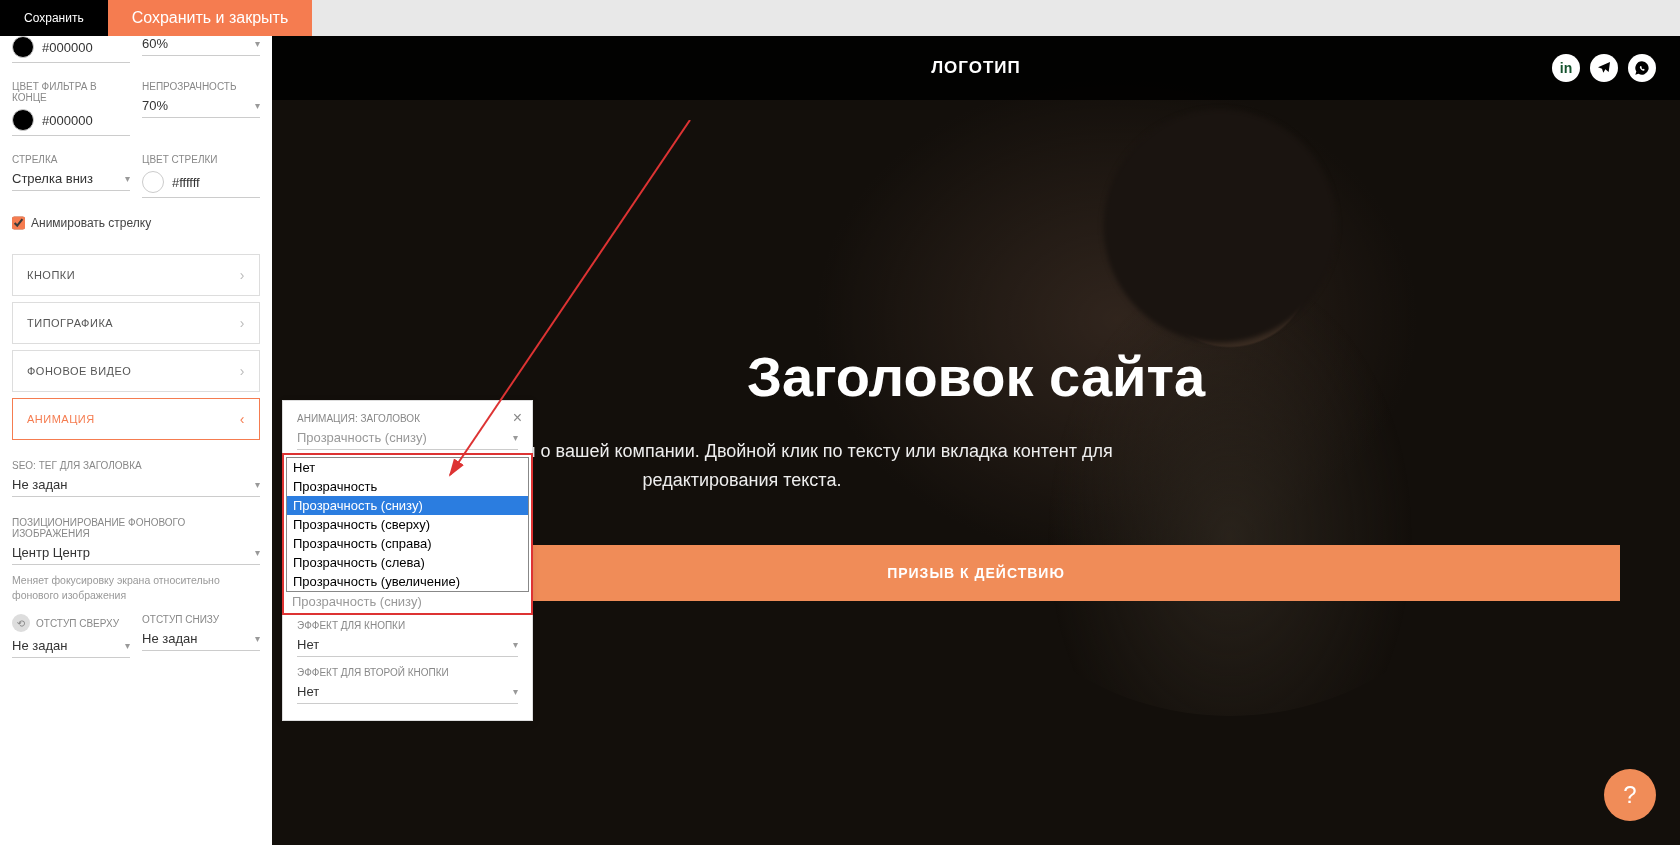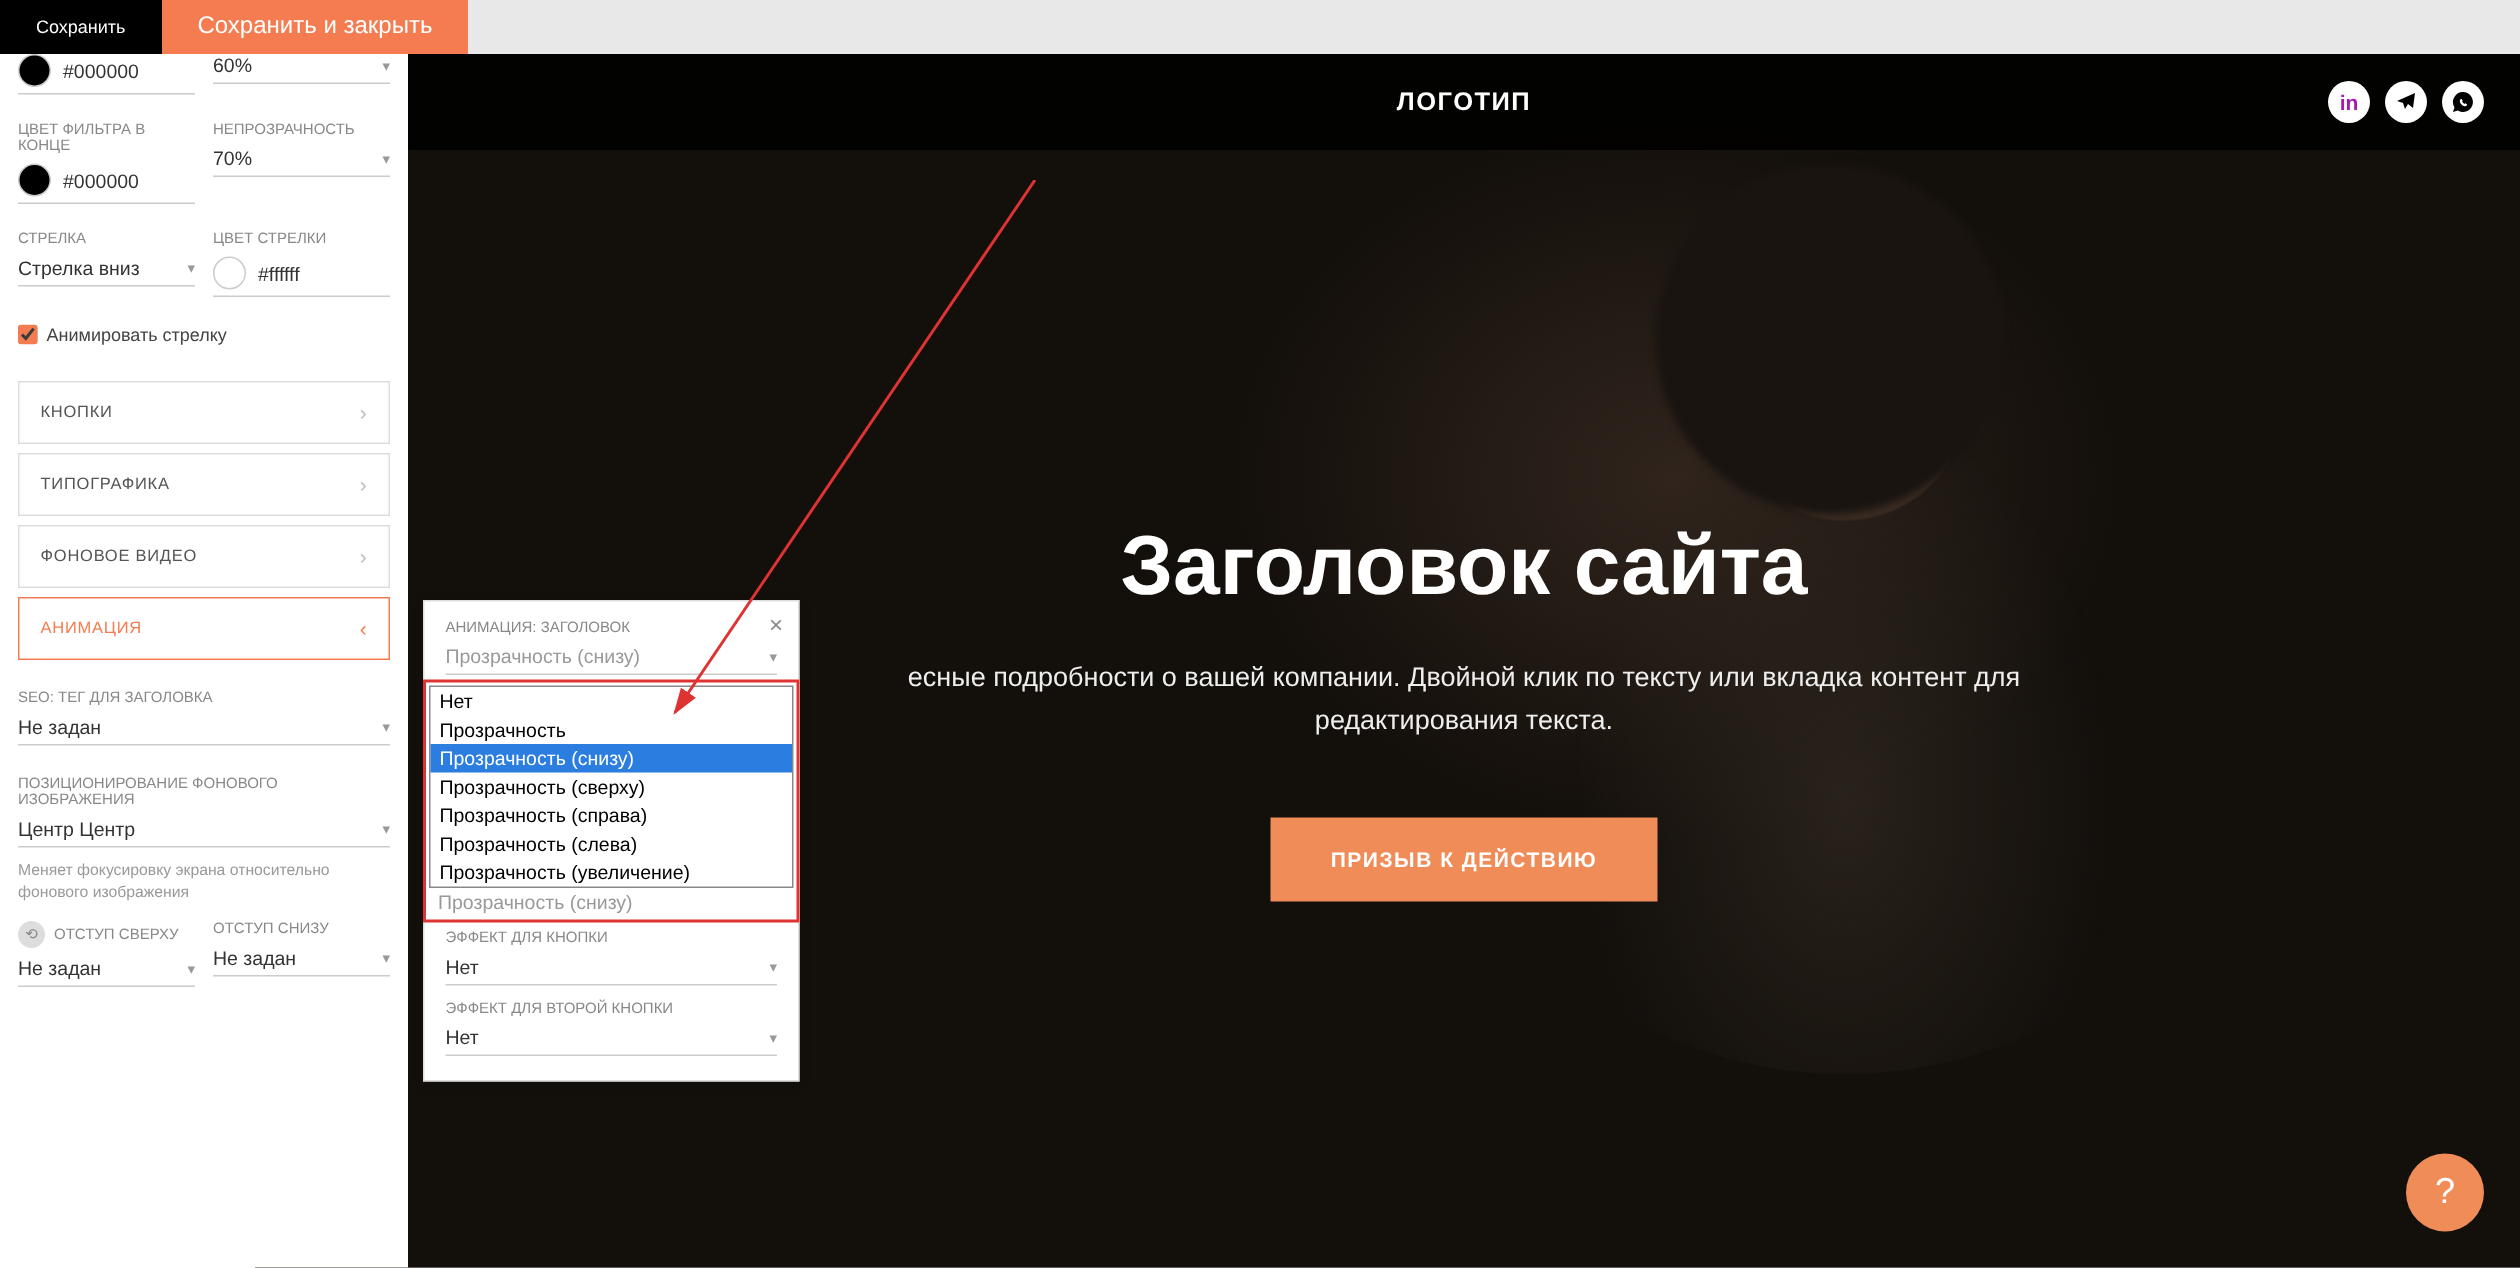--- a/index.html
+++ b/index.html
@@ -31,23 +31,23 @@
 .panel-btn .arrow { color: #bbb; font-size: 14px; }
 .panel-btn.active .arrow { color: #f57c50; }
 
 .hint { font-size: 10.5px; color: #999; line-height: 1.4; margin: 8px 0 12px; }
 
 .canvas { flex: 1; position: relative; overflow: hidden; }
 .hero { position: absolute; inset: 0; background: linear-gradient(rgba(0,0,0,0.55),rgba(0,0,0,0.55)), radial-gradient(ellipse 500px 400px at 60% 35%, #6b5140 0%, #2a2118 60%), #1a1410; display: flex; flex-direction: column; }
 .hero-nav { height: 64px; background: rgba(0,0,0,0.85); display: flex; align-items: center; justify-content: center; position: relative; }
 .logo { color: #fff; font-weight: bold; font-size: 17px; letter-spacing: 1px; }
 .social { position: absolute; right: 24px; display: flex; gap: 10px; }
-.social-ic { width: 28px; height: 28px; border-radius: 50%; background: #fff; display: flex; align-items: center; justify-content: center; font-size: 14px; font-weight: bold; color: #a21caf; }
-
-.hero-body { flex: 1; display: flex; flex-direction: column; align-items: center; justify-content: center; text-align: center; padding: 0 60px; position: relative; }
+.social-ic { width: 28px; height: 28px; border-radius: 50%; background: #fff; display: flex; align-items: center; justify-content: center; font-size: 14px; font-weight: bold; color: #14532d; }
+
+.hero-body { flex: 1; display: flex; flex-direction: column; justify-content: center; text-align: center; padding: 0 60px; position: relative; }
 .hero-title { color: #fff; font-size: 56px; font-weight: bold; margin-bottom: 28px; }
 .hero-sub { color: #eee; font-size: 18px; line-height: 1.6; max-width: 820px; margin-bottom: 50px; }
 .cta { background: #f08c58; color: #fff; border: none; padding: 20px 40px; font-size: 14px; font-weight: bold; letter-spacing: 1px; cursor: pointer; }
 
 
 .person { position: absolute; right: 150px; top: 80px; width: 600px; height: 600px; background: radial-gradient(circle at 50% 25%, rgba(60,45,35,0.9) 80px, transparent 82px), radial-gradient(ellipse 260px 380px at 50% 70%, rgba(45,38,30,0.85), transparent 70%); border-radius: 50%; }
 .hair { position: absolute; right: 320px; top: 60px; width: 280px; height: 260px; background: radial-gradient(circle, #1a1410 60%, transparent 62%); border-radius: 50%; filter: blur(2px); }
 
 .popup { position: absolute; left: 282px; top: 400px; width: 251px; background: #fff; border: 1px solid #ddd; padding: 12px 14px 16px; z-index: 50; box-shadow: 0 2px 8px rgba(0,0,0,0.1); }
 .popup-close { position: absolute; right: 10px; top: 8px; font-size: 16px; color: #888; cursor: pointer; }

